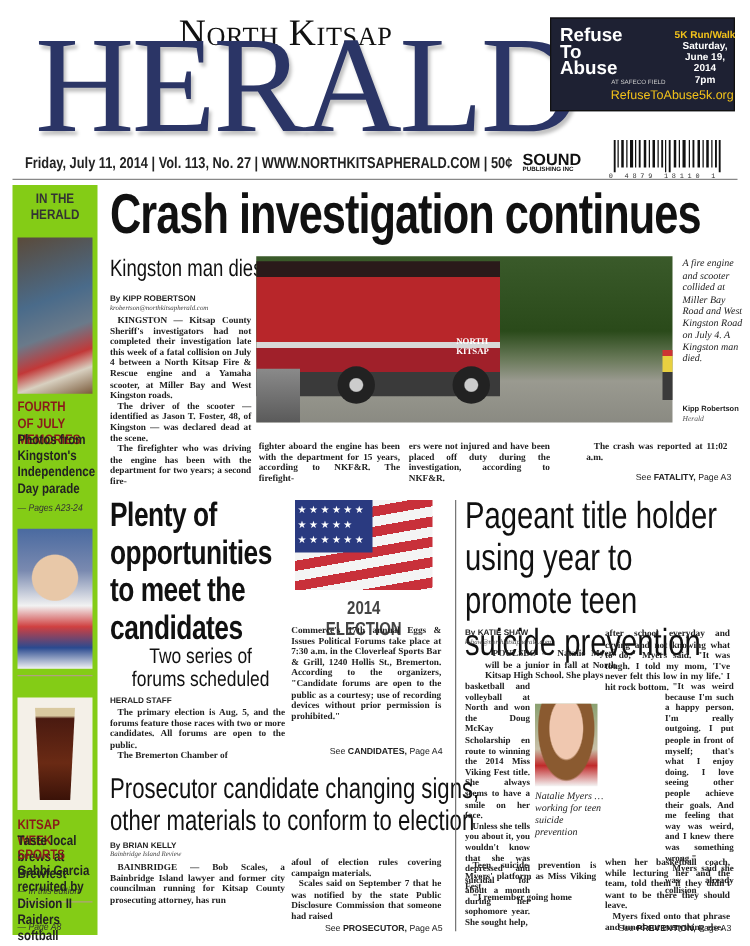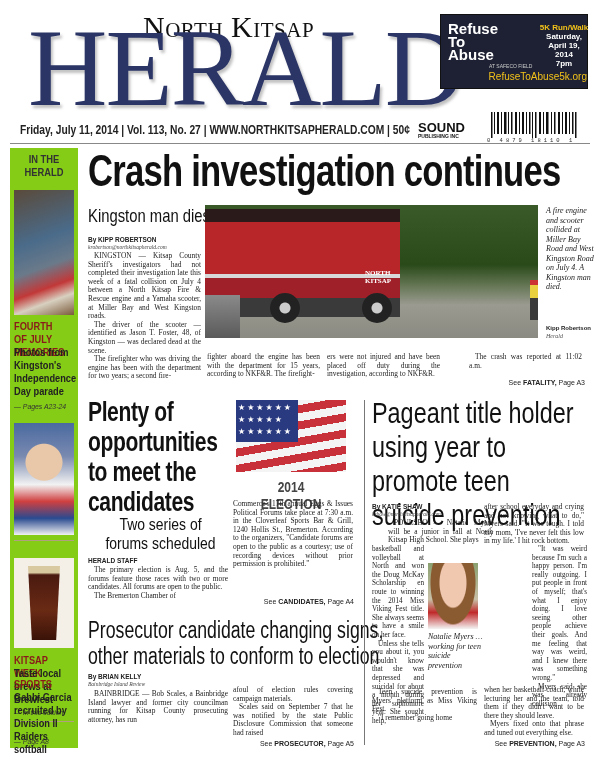--- a/index.html
+++ b/index.html
@@ -36,21 +36,21 @@
   .sb-label { position: absolute; left: 4px; width: 64px; font-family: "Liberation Sans", sans-serif; font-weight: bold; font-size: 11px; line-height: 13px; color: #8a1a1a; transform: scaleX(0.84); transform-origin: left; }
   .sb-text { position: absolute; left: 4px; width: 70px; font-family: "Liberation Sans", sans-serif; font-weight: bold; font-size: 11px; line-height: 13px; color: #222; transform: scaleX(0.84); transform-origin: left; }
   .sb-page { position: absolute; left: 4px; font-family: "Liberation Sans", sans-serif; font-style: italic; font-size: 8px; color: #333; transform: scaleX(0.86); transform-origin: left; white-space: nowrap; }
   .sb-rule { position: absolute; left: 4px; width: 60px; height: 1px; background: #b0a080; }
 
   
   .headline { left: 88px; top: 146px; font-family: "Liberation Sans", sans-serif; font-weight: bold; font-size: 45px; line-height: 50px; color: #111; transform: scaleX(0.77); transform-origin: left; white-space: nowrap; letter-spacing: -1px; }
   .subhead { left: 88px; top: 205px; font-family: "Liberation Sans", sans-serif; font-size: 19px; color: #111; transform: scaleX(0.78); transform-origin: left; white-space: nowrap; }
   .byline { font-family: "Liberation Sans", sans-serif; font-weight: bold; font-size: 6.5px; color: #222; }
   .email { font-family: "Liberation Serif", serif; font-style: italic; font-size: 5.5px; color: #444; }
-  .body-text { font-family: "Liberation Serif", serif; font-size: 7.4px; line-height: 8.6px; color: #222; text-align: justify; }
+  .body-text { font-family: "Liberation Serif", serif; font-size: 7.4px; line-height: 8.6px; color: #222; text-align: justify; font-weight: bold; }
   .body-text p { text-indent: 6px; }
   .see { font-family: "Liberation Sans", sans-serif; font-size: 7px; color: #222; text-align: right; white-space: nowrap; }
   .see b { font-weight: bold; }
 
   .crash-photo { left: 205px; top: 205px; width: 333px; height: 133px; overflow: hidden; background: linear-gradient(180deg, #3a5a2a 0%, #2a4a1a 45%, #6a7a5a 62%, #9a9a90 75%, #8a8a82 100%); }
   .truck { position: absolute; left: 0; top: 4px; width: 195px; height: 108px; background: linear-gradient(180deg, #2a1a1a 0 12%, #b8262a 12% 60%, #d8d8d8 60% 64%, #a0202a 64% 82%, #3a3a3a 82% 100%); }
   .truck-text { position: absolute; left: 160px; top: 60px; font-size: 7px; color: #fff; font-weight: bold; }
   .wheel { position: absolute; width: 30px; height: 30px; border-radius: 50%; background: radial-gradient(circle, #ccc 0 5px, #222 6px); }
   .car { position: absolute; left: 0; top: 90px; width: 35px; height: 43px; background: linear-gradient(180deg, #8a8a8a, #5a5a5a); }
   .figure { position: absolute; left: 325px; top: 75px; width: 9px; height: 40px; background: linear-gradient(180deg, #c33 0 12%, #e8d040 12% 45%, #3a3a3a 45%); }
@@ -79,21 +79,21 @@
 
 <div class="abs mast-north">North Kitsap</div>
 <div class="abs mast-herald">HERALD</div>
 
 <div class="abs ad">
   <div class="ad-refuse">Refuse To Abuse</div>
   <div class="ad-safeco">AT SAFECO FIELD</div>
   <div class="ad-run">
     <div>5K Run/Walk</div>
     <span>Saturday,</span>
-    <span>April 19, 2014</span>
+    <span>June 19, 2014</span>
     <span>7pm</span>
   </div>
   <div class="ad-url">RefuseToAbuse5k.org</div>
 </div>
 
 <div class="abs dateline">Friday, July 11, 2014 | Vol. 113, No. 27 | WWW.NORTHKITSAPHERALD.COM | 50¢</div>
 <div class="abs sound">
   <span>SOUND</span>
   <small>PUBLISHING INC</small>
 </div>

